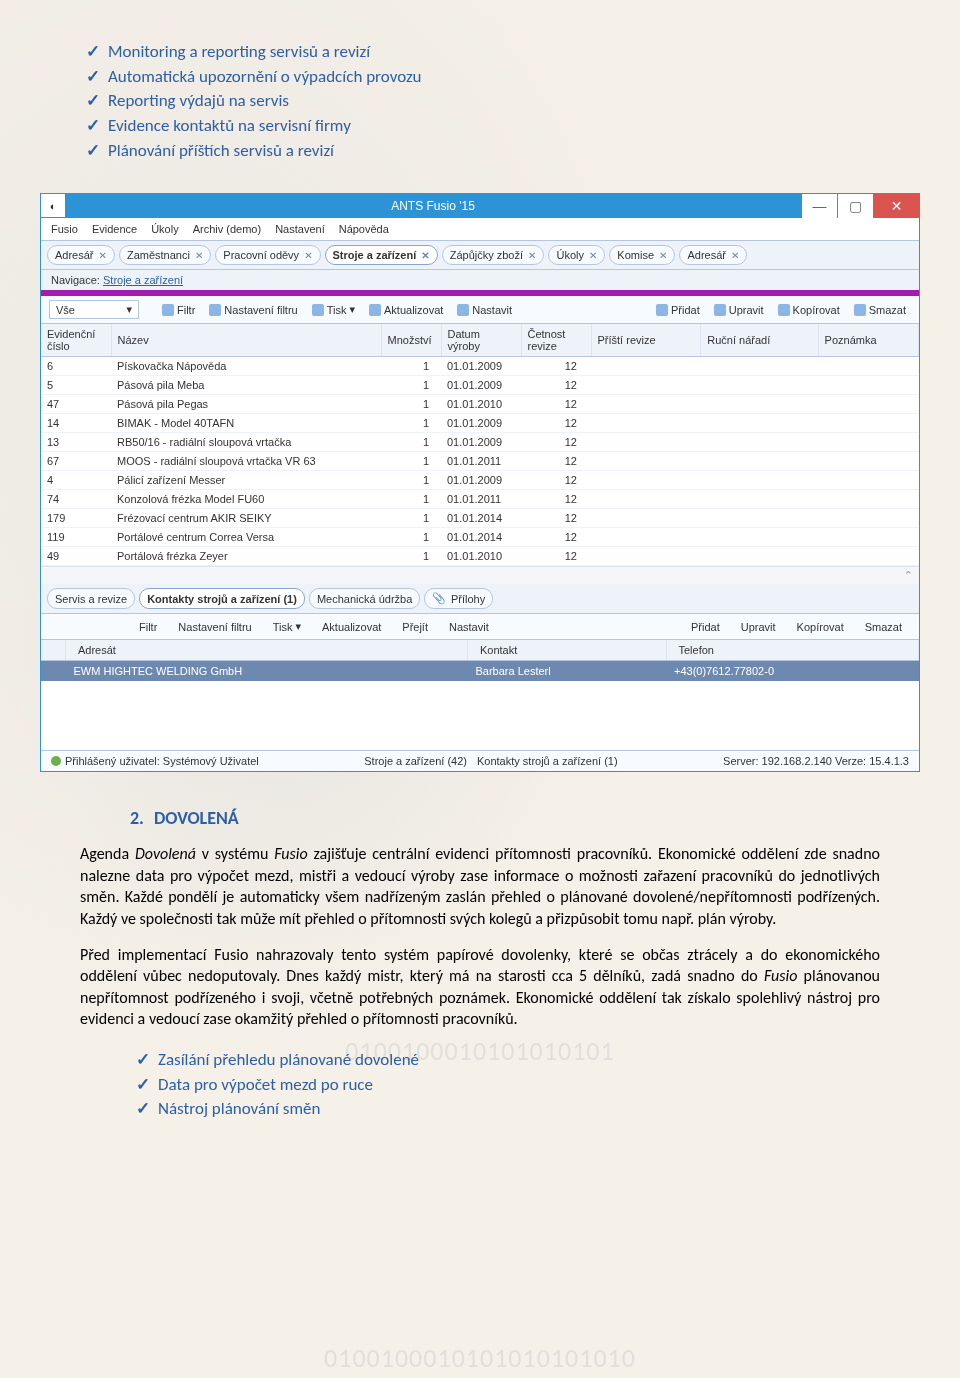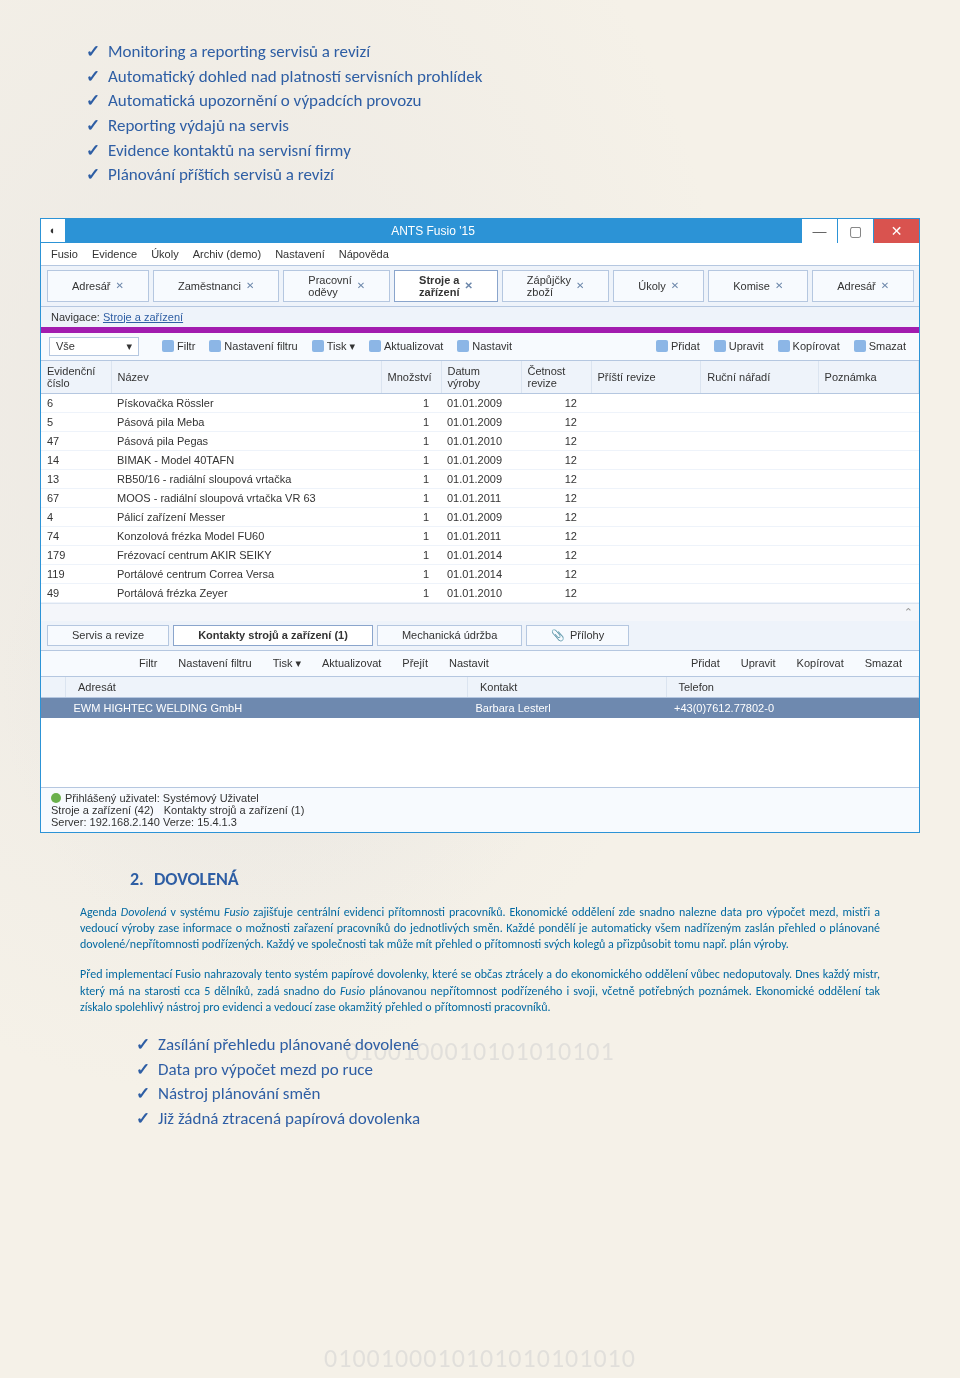--- a/index.html
+++ b/index.html
@@ -57,21 +57,21 @@
     border-bottom: 1px solid #2c93d6;
   }
   .titlebar .title-left { width: 24px; display:flex; align-items:center; justify-content:center; }
   .titlebar .title-center { flex:1; text-align:center; background:#2c93d6; color:#fff; line-height:24px; font-size:12px; }
   .titlebar .title-right { display:flex; }
   .titlebar .tbtn { width:36px; height:24px; display:flex; align-items:center; justify-content:center; background:#fff; border-left:1px solid #2c93d6; color:#666; font-size:14px; }
   .titlebar .tbtn.close { background:#d9534f; color:#fff; width:46px; }
   .menubar { display:flex; gap:14px; padding:5px 10px; border-bottom:1px solid #b5c7e0; background:#fff; }
   .menubar span { color:#333; }
   .tabbar, .lowertabs { display:flex; gap:4px; padding:4px 6px; background:#eef3fa; border-bottom:1px solid #b5c7e0; }
-  .tab { background:#f7fafe; border:1px solid #b5c7e0; padding:3px 24px; border-radius:0; display:flex; align-items:center; gap:5px; font-size:11px; color:#333; }
+  .tab { background:#f7fafe; border:1px solid #b5c7e0; padding:3px 7px; border-radius:10px; display:flex; align-items:center; gap:5px; font-size:11px; color:#333; }
   .tab.active { background:#fff; border-color:#8aa5cc; font-weight:bold; }
   .tab .x { color:#6b86aa; font-size:10px; }
   .navrow { padding:4px 10px; background:#eef3fa; border-bottom:6px solid #a21caf; }
   .navrow a { color:#2e5ea4; text-decoration:underline; }
   .toolbar { display:flex; gap:4px; padding:4px 8px; background:#f7fafe; border-bottom:1px solid #b5c7e0; flex-wrap:nowrap; font-size:11px; }
   .toolbar .sel { border:1px solid #b5c7e0; padding:2px 6px; min-width:90px; background:#fff; display:flex; justify-content:space-between; align-items:center; }
   .toolbar .btn { display:flex; align-items:center; gap:3px; padding:2px 5px; color:#333; }
   .toolbar .btn .ico { width:12px; height:12px; background:#8cb6e6; border-radius:2px; display:inline-block; }
   .toolbar .sep { width:10px; }
   .grid { width:100%; border-collapse:collapse; font-size:11px; }
@@ -83,48 +83,47 @@
   .grid td:nth-child(4){ width:80px; }
   .grid td:nth-child(5){ width:70px; text-align:right; padding-right:14px;}
   .scrollhint { text-align:right; padding:2px 6px; color:#999; background:#f4f6fa; border-top:1px solid #dbe4f0;}
   .lowertoolbar { display:flex; align-items:center; gap:8px; padding:4px 12px 4px 90px; background:#f7fafe; border-bottom:1px solid #b5c7e0; font-size:11px;}
   .lowertoolbar .btn { display:flex; align-items:center; gap:3px; padding:2px 5px; }
   .contactgrid { width:100%; border-collapse:collapse; font-size:11px; }
   .contactgrid th { background:#eef3fa; text-align:left; padding:4px 12px; border-bottom:1px solid #b5c7e0; border-right:1px solid #dbe4f0; font-weight:normal;}
   .contactgrid td { padding:4px 8px; }
   .rowsel { background:#6e89af; color:#fff; }
   .blankarea { height:70px; background:#fff; border-bottom:1px solid #b5c7e0;}
-  .statusbar { display:flex; justify-content:space-between; padding:4px 10px; background:#f7fafe; font-size:11px;flex-direction:column; }
+  .statusbar { display:flex; justify-content:space-between; padding:4px 10px; background:#f7fafe; font-size:11px; }
   .statusbar .left { display:flex; gap:4px; align-items:center;}
   .statusbar .mid { display:flex; gap:10px;}
   .statusbar .person-ico { width:10px; height:10px; background:#6ab04c; border-radius:50%; display:inline-block; }
 
   .section-heading { margin:35px 0 14px 50px; font-size:18px; color:#2e5ea4; font-weight:bold; }
   .section-heading .num { margin-right:10px; }
-  .bodytext { font-size:12px; color:#0369a1; line-height:1.35; margin:0 0 14px 0; text-align:justify;}
+  .bodytext { font-size:16px; color:#000000; line-height:1.35; margin:0 0 14px 0; text-align:justify;}
   .bodytext em { font-style:italic; }
   .check-list.bottom { margin-left:50px; margin-top:18px; }
   .watermark {
     position:absolute; left:50%; transform:translateX(-50%);
     font-size:26px; color:#cfcfcf; letter-spacing:1px;
     z-index:0; opacity:0.5; user-select:none;
   }
 </style>
 </head>
 <body>
 
 <div class="bg-pattern"></div>
 <div class="watermark" style="top:1035px;">0100100010101010101</div>
 <div class="watermark" style="bottom:4px;">0100100010101010101010</div>
 
 <div class="page">
 
   <ul class="check-list">
     <li>Monitoring a reporting servisů a revizí</li>
-    <li>Automatický dohled nad platností servisních prohlídek</li>
     <li>Automatická upozornění o výpadcích provozu</li>
     <li>Reporting výdajů na servis</li>
     <li>Evidence kontaktů na servisní firmy</li>
     <li>Plánování příštích servisů a revizí</li>
   </ul>
 
   <div class="app-window">
     <div class="titlebar">
       <div class="title-left">◐</div>
       <div class="title-center">ANTS Fusio '15</div>
@@ -230,21 +229,21 @@
         <th>Datum výroby</th>
         <th>Četnost revize</th>
         <th>Příští revize</th>
         <th>Ruční nářadí</th>
         <th>Poznámka</th>
       </tr>
         </thead>
       <tbody id="grid-body">
           <tr>
             <td>6</td>
-            <td>Pískovačka Rössler</td>
+            <td>Pískovačka Nápověda</td>
             <td>1</td>
             <td>01.01.2009</td>
             <td>12</td>
             <td></td>
             <td></td>
             <td></td>
           </tr>
           <tr>
             <td>5</td>
             <td>Pásová pila Meba</td>
@@ -437,16 +436,15 @@
     Agenda <em>Dovolená</em> v systému <em>Fusio</em> zajišťuje centrální evidenci přítomnosti pracovníků. Ekonomické oddělení zde snadno nalezne data pro výpočet mezd, mistři a vedoucí výroby zase informace o možnosti zařazení pracovníků do jednotlivých směn. Každé pondělí je automaticky všem nadřízeným zaslán přehled o plánované dovolené/nepřítomnosti podřízených. Každý ve společnosti tak může mít přehled o přítomnosti svých kolegů a přizpůsobit tomu např. plán výroby.
   </p>
   <p class="bodytext">
     Před implementací Fusio nahrazovaly tento systém papírové dovolenky, které se občas ztrácely a do ekonomického oddělení vůbec nedoputovaly. Dnes každý mistr, který má na starosti cca 5 dělníků, zadá snadno do <em>Fusio</em> plánovanou nepřítomnost podřízeného i svoji, včetně potřebných poznámek. Ekonomické oddělení tak získalo spolehlivý nástroj pro evidenci a vedoucí zase okamžitý přehled o přítomnosti pracovníků.
   </p>
 
   <ul class="check-list bottom">
     <li>Zasílání přehledu plánované dovolené</li>
     <li>Data pro výpočet mezd po ruce</li>
     <li>Nástroj plánování směn</li>
-    <li>Již žádná ztracená papírová dovolenka</li>
   </ul>
 
 </div>
 
 </body></html>

